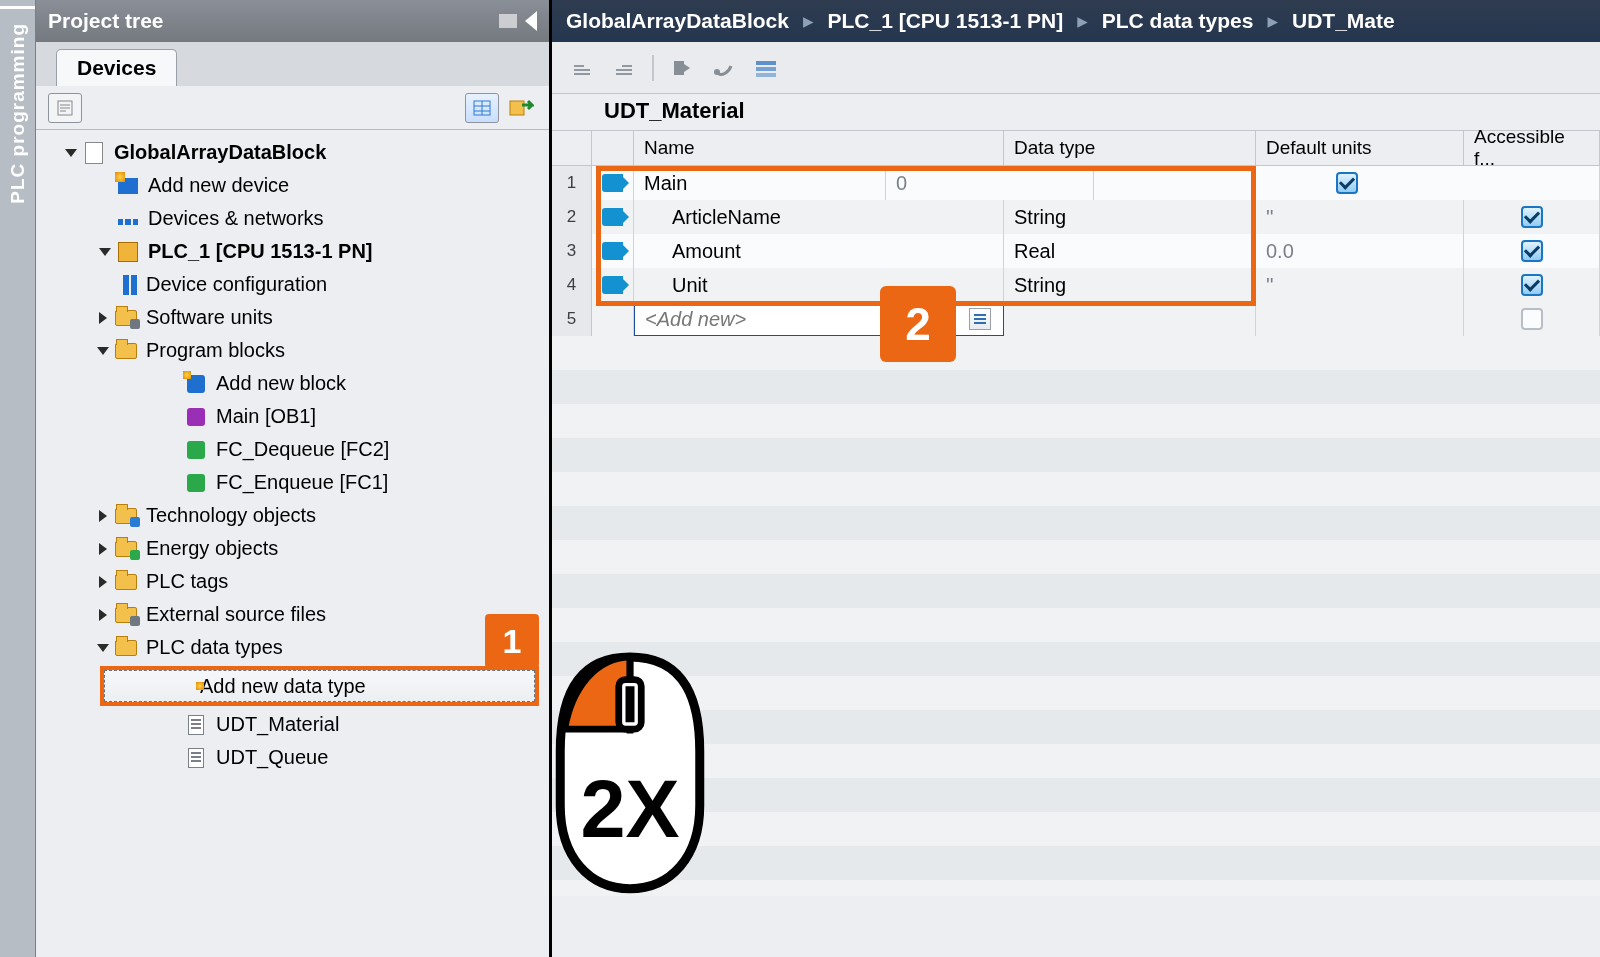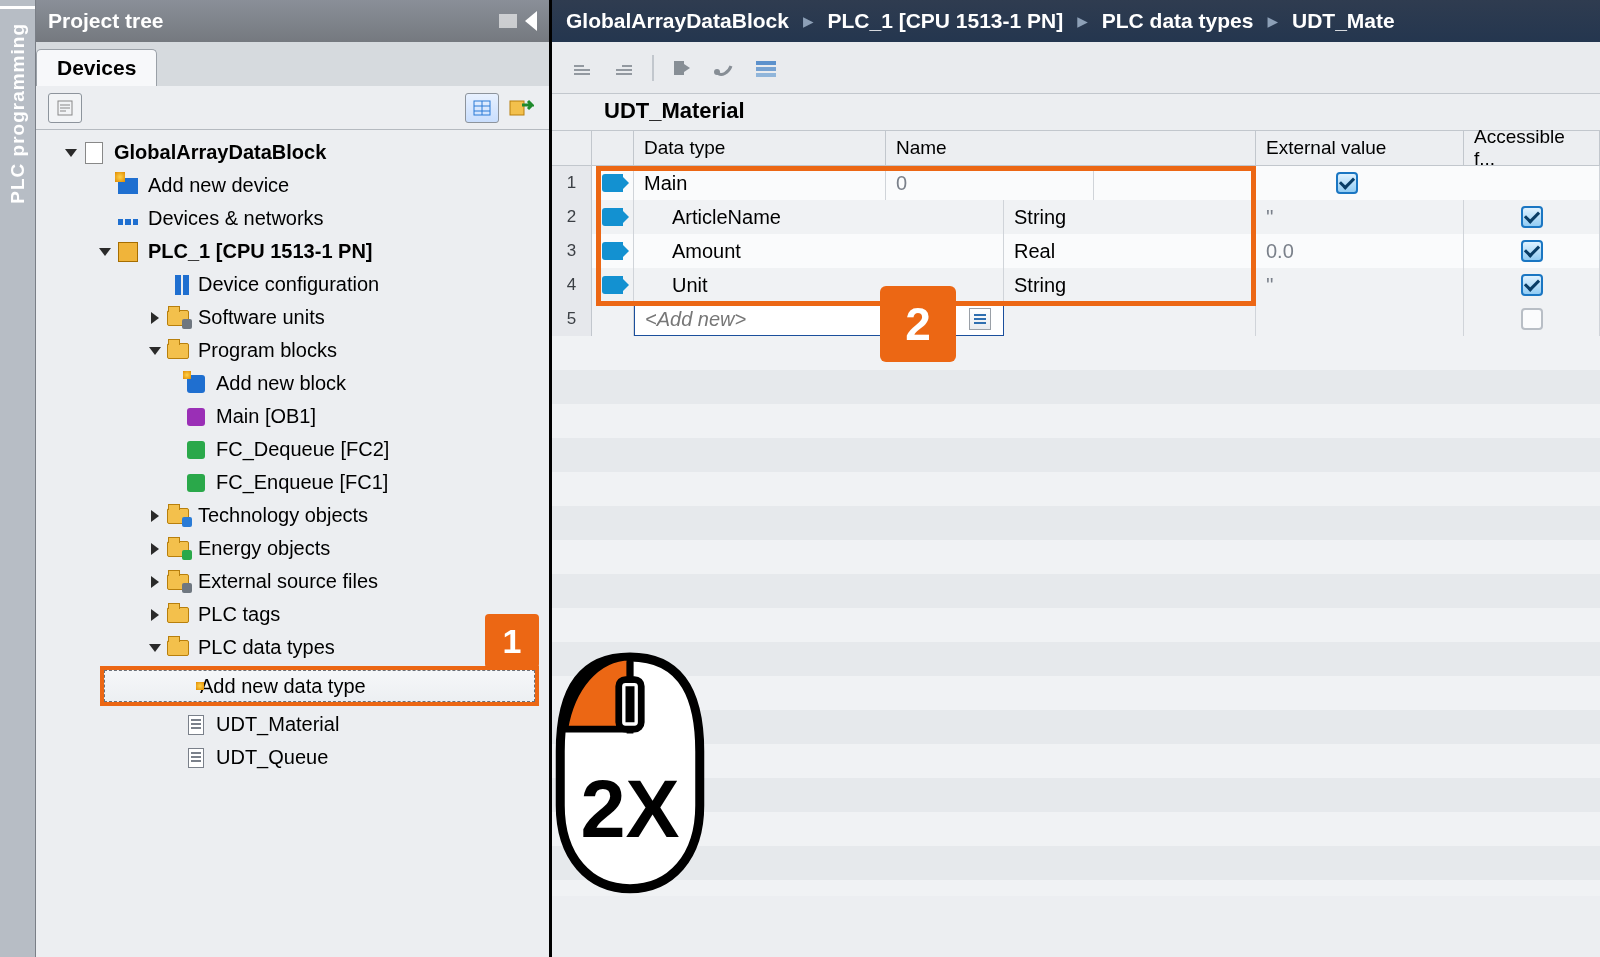--- a/index.html
+++ b/index.html
@@ -11,40 +11,40 @@
   .rail .rail-tab { writing-mode:vertical-rl; transform:rotate(180deg); color:#fff; font-weight:600; font-size:19px; padding:14px 0; letter-spacing:1px;}
   .rail .rail-divider { width:100%; height:3px; background:#fff; margin-top:6px;}
 
   
   .left { width:516px; background:#dfe3e8; border-right:3px solid #000; display:flex; flex-direction:column;}
   .left-header { height:42px; background:linear-gradient(#8a8f98,#75797f); color:#fff; display:flex; align-items:center; padding:0 12px; font-size:21px; font-weight:600; justify-content:space-between;}
   .left-header .hdr-icons{display:flex;gap:8px;align-items:center;}
   .collapse-tri{width:0;height:0;border-top:10px solid transparent;border-bottom:10px solid transparent;border-right:12px solid #fff;}
   .layout-icon{width:18px;height:14px;background:linear-gradient(#fff,#fff);border:1px solid #fff;opacity:.6;}
 
-  .tabbar { height:44px; background:#d6dade; display:flex; align-items:flex-end; }
+  .tabbar { height:44px; background:#d6dade; display:flex; align-items:flex-end; padding-left:20px;}
   .tab { background:#f7f8fa; border:1px solid #9aa0a7; border-bottom:none; border-radius:5px 5px 0 0; padding:6px 20px; font-weight:700; font-size:21px;}
   .toolbar-under-tab{height:44px;background:#eceef1;border-bottom:1px solid #b5bac0;display:flex;align-items:center;justify-content:space-between;padding:0 12px;}
   .toolbar-under-tab .right-icons{display:flex;gap:6px;}
   .mini-btn{width:34px;height:30px;border:1px solid #8d949c;background:#f2f4f6;border-radius:3px;display:flex;align-items:center;justify-content:center;}
   .mini-btn.blue{background:linear-gradient(#e8f1ff,#c9defd);}
   .go-online{width:32px;height:28px;display:flex;align-items:center;justify-content:center;}
 
   .tree{flex:1;overflow:auto;background:#eceef1;padding-top:6px;}
   .node{display:flex;align-items:center;height:33px;white-space:nowrap;}
   .node .tw{display:inline-flex;align-items:center;justify-content:center;width:22px;}
   .node .ic{width:24px;height:24px;margin-right:8px;display:inline-flex;align-items:center;justify-content:center;}
   .node .lbl{font-size:20px;}
   .node.bold .lbl{font-weight:700;}
   .twisty-open{width:0;height:0;border-left:6px solid transparent;border-right:6px solid transparent;border-top:8px solid #2a2a2a;}
   .twisty-closed{width:0;height:0;border-top:6px solid transparent;border-bottom:6px solid transparent;border-left:8px solid #2a2a2a;}
 
   .ind-1{padding-left:24px;}
   .ind-2{padding-left:58px;}
-  .ind-3{padding-left:108px;}
+  .ind-3{padding-left:56px;}
   .ind-4{padding-left:126px;}
 
   
   .hl-wrap{position:relative; margin:2px 10px 2px 64px;}
   .hl-row{border:4px solid #ec6714; height:40px; display:flex; align-items:center; padding-left:96px; background:linear-gradient(#f6f7f9,#eceff2);}
   .dashed-outline{position:absolute; inset:4px; border:1px dashed #6b7078; pointer-events:none;}
 
   
   .badge1{position:absolute; right:0; top:-52px; width:54px;height:54px;background:#ec6714;color:#fff;display:flex;align-items:center;justify-content:center;font-size:34px;font-weight:700;border-radius:4px;}
 
@@ -277,32 +277,32 @@
         <span class="ic">
             <span class="ic-folder green-dec"></span>
           </span>
         <span class="lbl">Energy objects</span>
       </div>
       <div class="node ind-3">
         <span class="tw">
             <span class="twisty-closed"></span>
           </span>
         <span class="ic">
+            <span class="ic-folder"></span>
+          </span>
+        <span class="lbl">PLC tags</span>
+      </div>
+      <div class="node ind-3">
+        <span class="tw">
+            <span class="twisty-closed"></span>
+          </span>
+        <span class="ic">
             <span class="ic-folder grey-dec"></span>
           </span>
         <span class="lbl">External source files</span>
-      </div>
-      <div class="node ind-3">
-        <span class="tw">
-            <span class="twisty-closed"></span>
-          </span>
-        <span class="ic">
-            <span class="ic-folder"></span>
-          </span>
-        <span class="lbl">PLC tags</span>
       </div>
       <div class="node ind-3" style="position:relative;">
         <span class="tw">
             <span class="twisty-open"></span>
           </span>
         <span class="ic">
             <span class="ic-folder"></span>
           </span>
         <span class="lbl">PLC data types</span>
       </div>
@@ -376,23 +376,23 @@
           </svg>
         </span>
     </div>
 
     <div class="title-row">UDT_Material</div>
 
     <div class="tbl">
       <div class="thead">
         <div class="th gutter"></div>
         <div class="th marker-col"></div>
+        <div class="th name-col">Name</div>
         <div class="th type-col">Data type</div>
-        <div class="th name-col">Name</div>
-        <div class="th def-col">External value</div>
+        <div class="th def-col">Default units</div>
         <div class="th acc-col">Accessible f...</div>
       </div>
 
       <div id="tbody">
           <div class="trow">
             <div class="gutter-cell">1</div>
             <div class="td marker-col marker-cell">
               <span class="var-icon"></span>
             </div>
             <div class="td type-col">Main</div>

